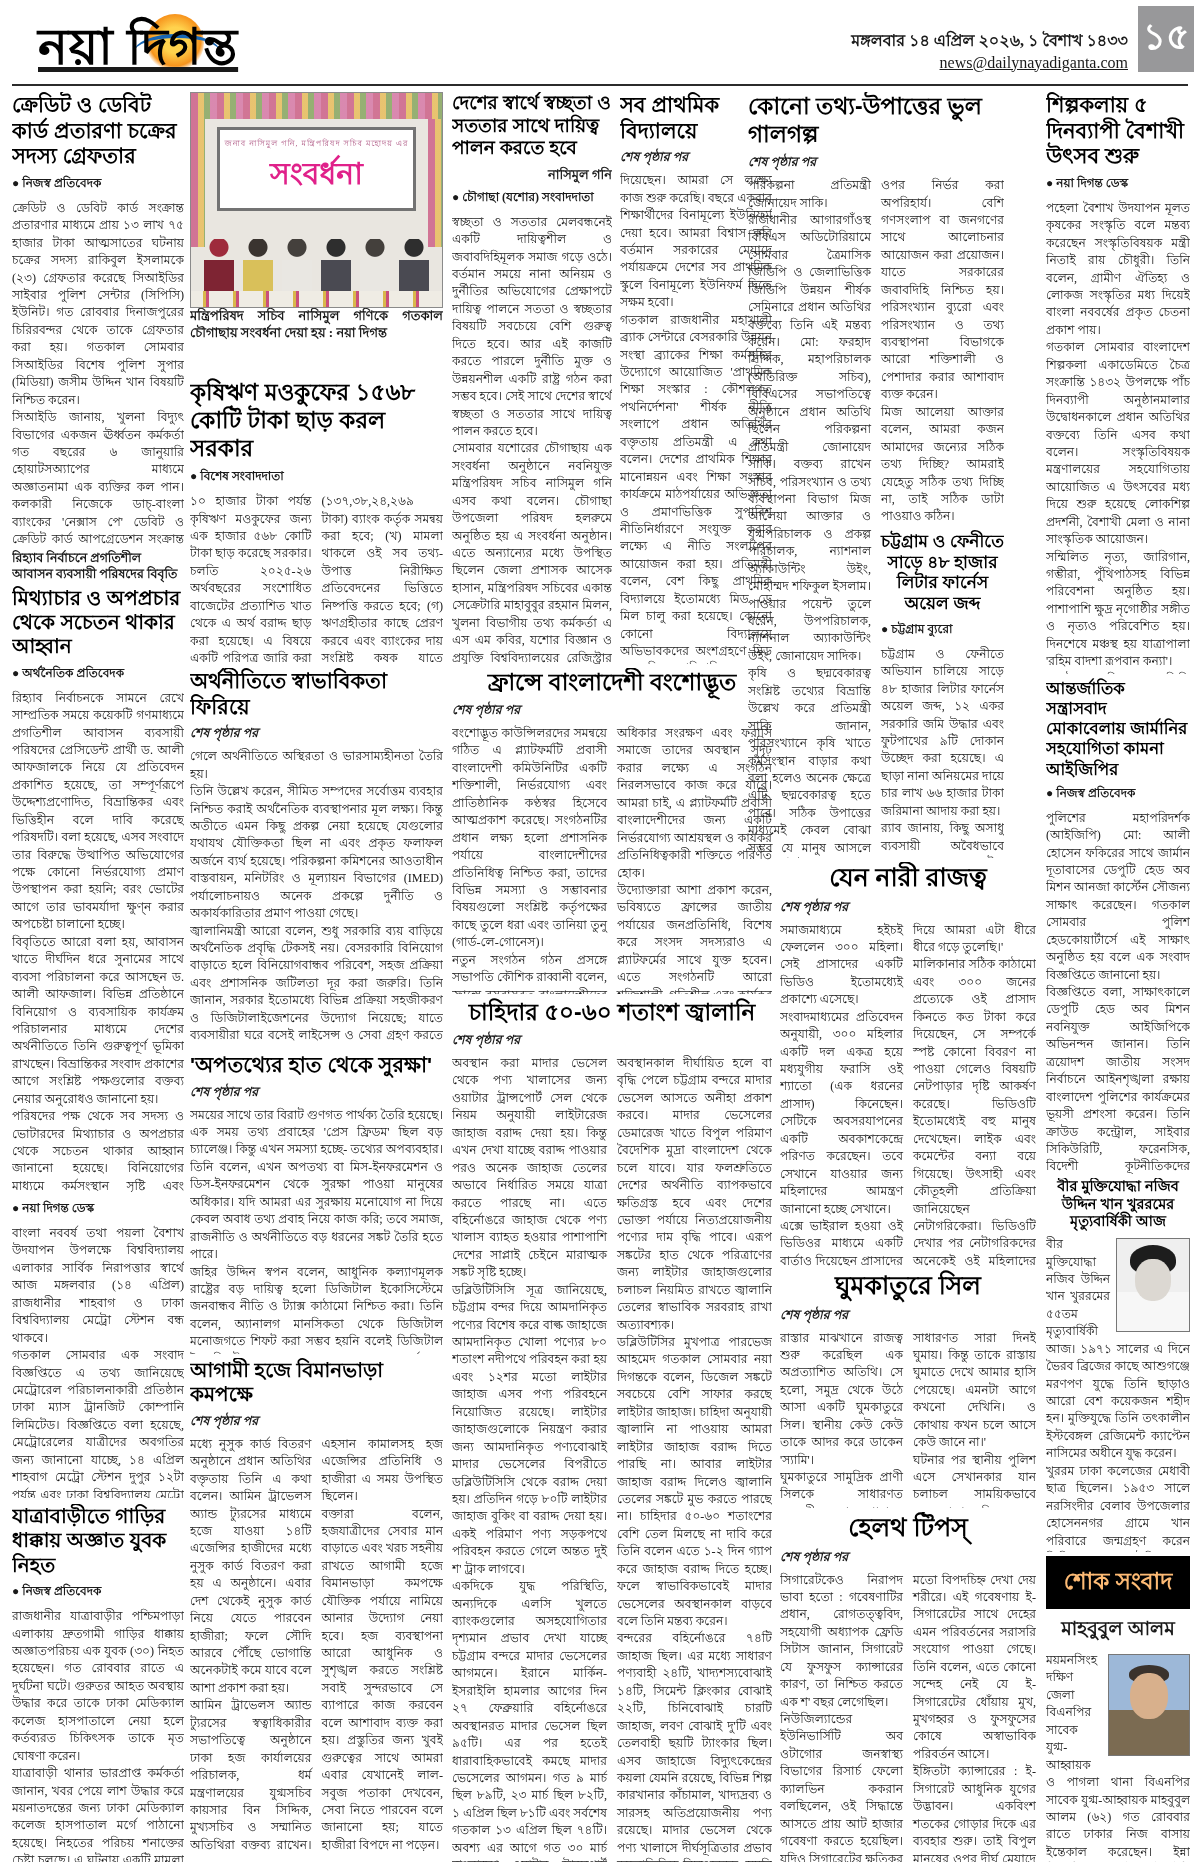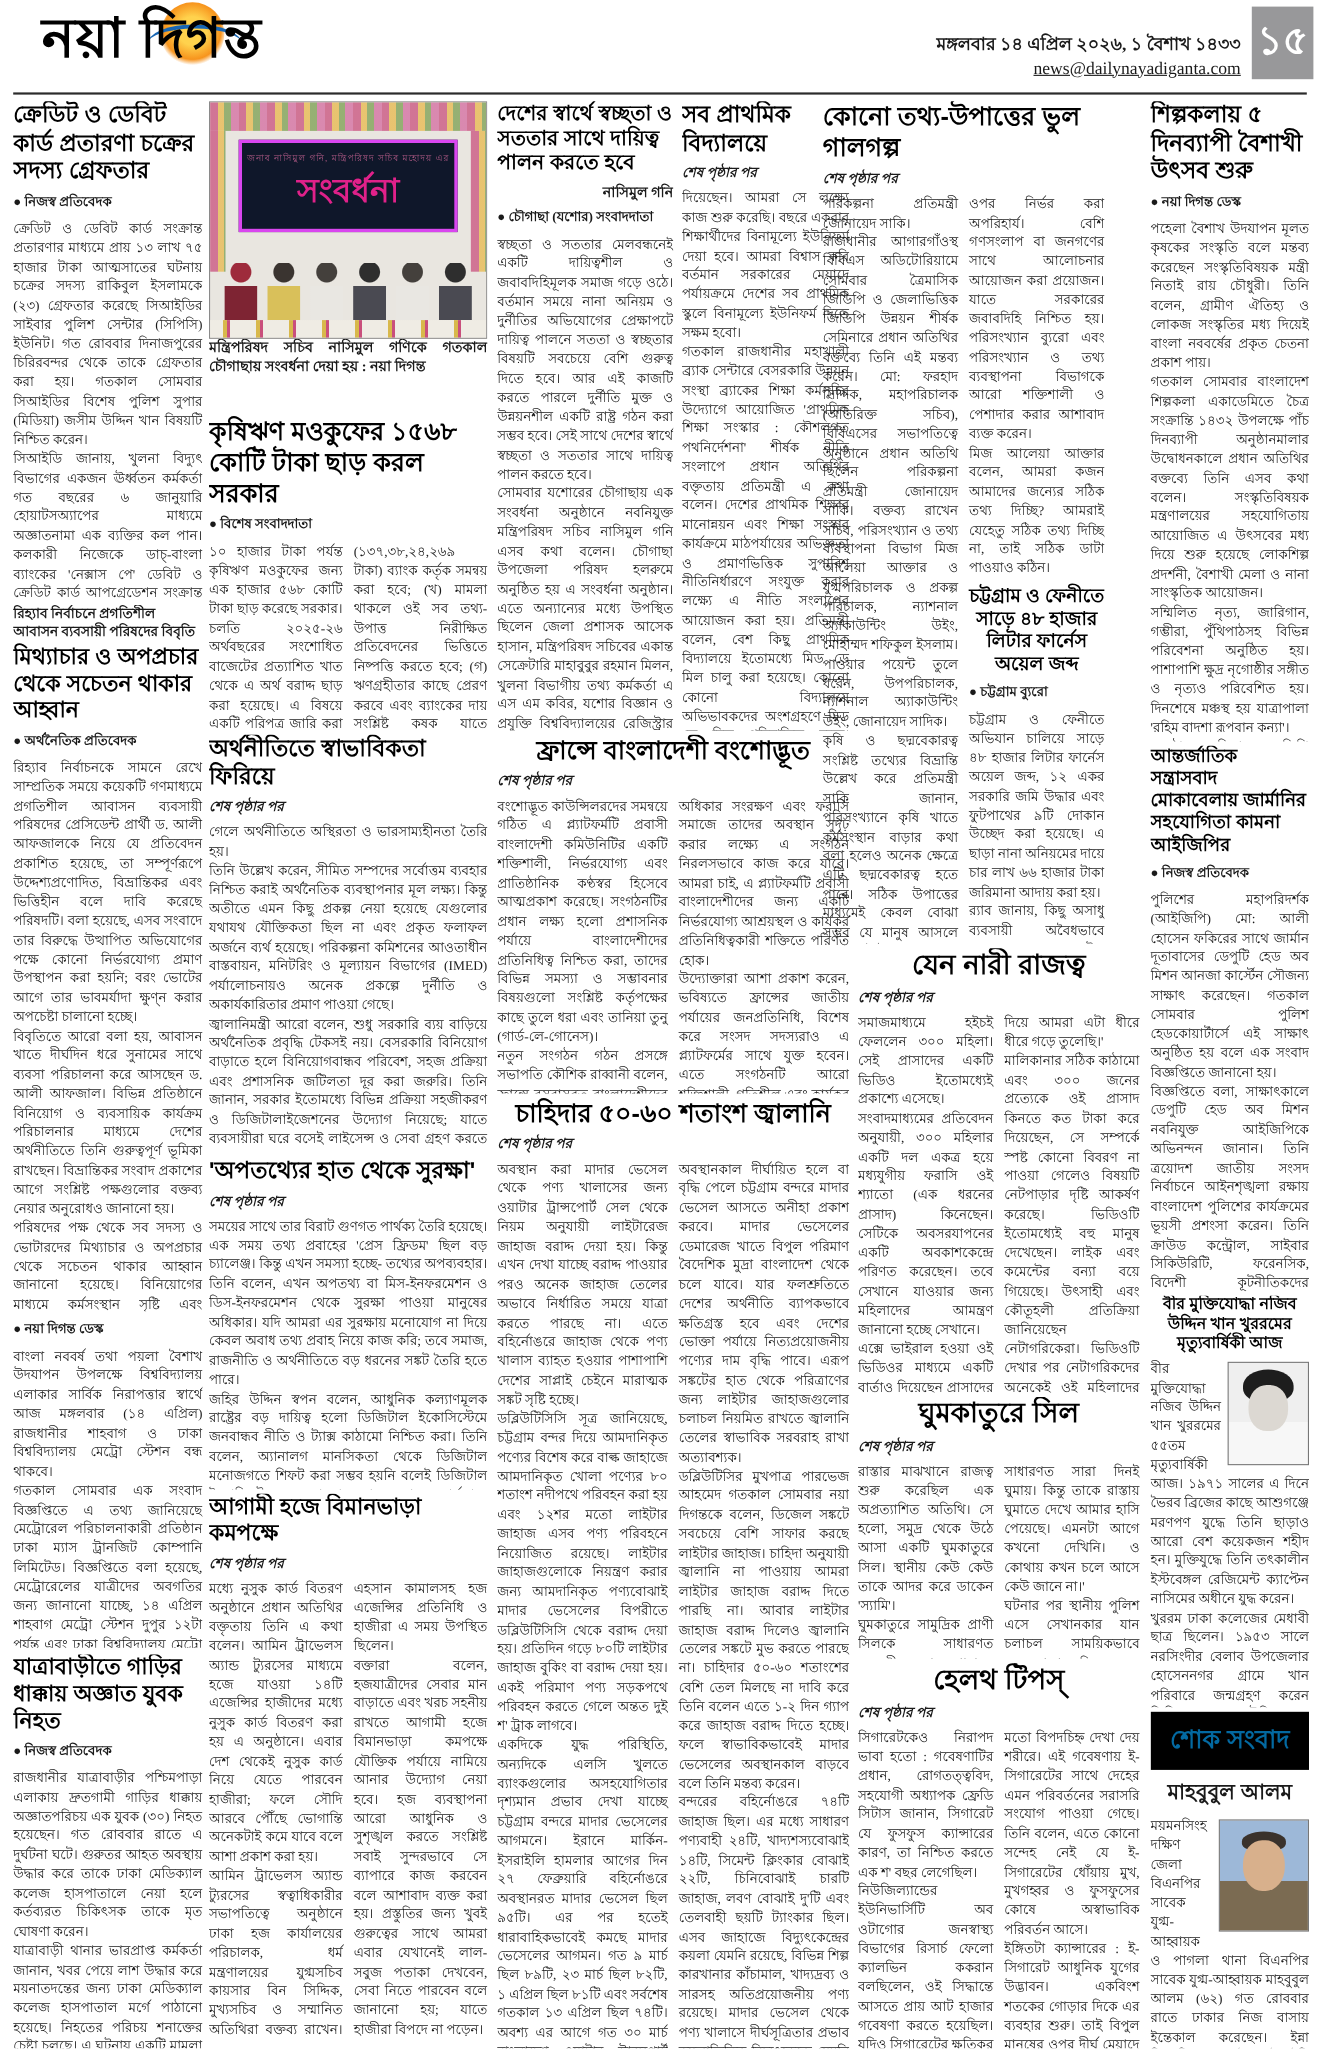--- a/index.html
+++ b/index.html
@@ -1,18 +1,18 @@
 <!DOCTYPE html>
 <html><head>
 <meta charset="utf-8">
 <style>
   html,body{margin:0;padding:0;background:#ffffff;}
   body{width:1200px;height:1868px;position:relative;font-family:"Liberation Serif","DejaVu Serif",serif;color:#1a1a1a;}
   
-  .masthead{position:absolute;left:38px;top:8px;width:320px;height:66px;}
+  .masthead{position:absolute;left:38px;top:20px;width:320px;height:66px;text-decoration:underline;}
   .sun{position:absolute;left:108px;top:-6px;width:58px;height:58px;border-radius:50%;
        background:radial-gradient(circle at 50% 45%,#ffd24d 0 30%,#f7941d 60%,rgba(247,148,29,0) 72%);}
   .wave{position:absolute;left:96px;top:14px;width:86px;height:14px;border-top:4px solid #1766b4;border-radius:50%/100% 100% 0 0;}
   .logo-text{position:relative;font-size:50px;font-weight:bold;color:#000;line-height:1.1;letter-spacing:1px;font-family:"Liberation Serif",serif;}
   .dateline{position:absolute;right:72px;top:30px;text-align:right;line-height:1.35;}
   .dateline .d1{font-size:16px;font-weight:bold;}
   .dateline .d2{font-size:16px;font-family:"Liberation Serif",serif;text-decoration:underline;}
   .pagebox{position:absolute;right:6px;top:6px;width:56px;height:66px;background:#98989a;color:#fff;
            display:flex;align-items:center;justify-content:center;font-size:36px;font-weight:bold;}
   .rule{position:absolute;left:12px;right:12px;top:84px;border-top:2px solid #2b2b2b;}
@@ -52,21 +52,21 @@
   .b-shok{left:1046px;top:1556px;width:144px;height:306px;}
   
   .stats-cols{display:flex;gap:10px;}
   .stats-col{width:123px;flex:0 0 123px;}
   
   .photo-img{position:relative;height:214px;border:1px solid #8a8a8a;background:#e9e6e0;overflow:hidden;}
   .garland{position:absolute;left:0;top:0;right:0;height:26px;
     background:repeating-linear-gradient(90deg,#c94f7c 0 7px,#e8b84b 7px 13px,#7a9e4f 13px 19px,#d46a9f 19px 26px);opacity:.75;}
   .garland.sides{top:26px;bottom:60px;height:auto;width:14px;right:auto;}
   .garland.sides.r{left:auto;right:0;}
-  .banner{position:absolute;left:26px;right:26px;top:34px;height:78px;background:#0f172a;border:3px solid #d946ef;
+  .banner{position:absolute;left:26px;right:26px;top:34px;height:78px;background:#ffffff;border:3px solid #737373;
           display:flex;flex-direction:column;align-items:center;justify-content:center;}
   .banner-small{font-size:8px;color:#b05a86;letter-spacing:1px;}
   .banner-text{font-size:30px;font-weight:bold;color:#e0218a;font-family:"Liberation Sans",sans-serif;}
   .people{position:absolute;left:0;right:0;bottom:16px;height:64px;display:flex;justify-content:space-around;align-items:flex-end;padding:0 8px;}
   .p{width:30px;height:52px;border-radius:5px 5px 0 0;
      background:radial-gradient(circle at 50% 16%, #2e2e2e 9px, rgba(0,0,0,0) 10px),linear-gradient(180deg,rgba(0,0,0,0) 21px,#4a4a52 21px);}
   .p.red{background:radial-gradient(circle at 50% 16%, #9e2b3c 9px, rgba(0,0,0,0) 10px),linear-gradient(180deg,rgba(0,0,0,0) 21px,#7e2433 21px);}
   .p.yellow{background:radial-gradient(circle at 50% 16%, #3a3430 9px, rgba(0,0,0,0) 10px),linear-gradient(180deg,rgba(0,0,0,0) 21px,#d9c05a 21px);}
   .p.white{background:radial-gradient(circle at 50% 16%, #44403c 9px, rgba(0,0,0,0) 10px),linear-gradient(180deg,rgba(0,0,0,0) 21px,#e9e7e2 21px);}
   .tablecloth{position:absolute;left:0;right:0;bottom:0;height:16px;
@@ -74,21 +74,21 @@
   .caption{font-size:13px;font-weight:bold;line-height:1.3;margin-top:0;text-align:justify;}
   
   .bwphoto{float:right;width:72px;height:92px;margin:2px 0 4px 6px;border:1px solid #777;
            background:linear-gradient(180deg,#efefef 0 58%,#f7f7f7 58% 100%);position:relative;}
   .bwphoto .hair{width:46px;height:30px;background:#1d1d1d;border-radius:50% 50% 42% 42%;margin:6px auto 0;}
   .bwphoto .face{width:36px;height:42px;background:#dcd8d2;border-radius:46%;margin:-16px auto 0;}
   .colphoto{float:right;width:80px;height:100px;margin:2px 0 4px 6px;border:1px solid #777;position:relative;
             background:linear-gradient(180deg,#9db8d8 0 55%,#7b6b52 55% 100%);}
   .colphoto .hair{width:40px;height:18px;background:#3a322c;border-radius:50% 50% 40% 40%;margin:10px auto 0;}
   .colphoto .face{width:38px;height:46px;background:#d8b08c;border-radius:46%;margin:-10px auto 0;}
-  .shok-box{background:#000;color:#0369a1;text-align:center;font-size:23px;font-weight:bold;
+  .shok-box{background:#000;color:#fdba74;text-align:center;font-size:23px;font-weight:bold;
             font-family:"Liberation Sans",sans-serif;padding:7px 0;margin-bottom:5px;}
   .shok-name{text-align:center;font-size:19px;font-weight:bold;margin:0 0 6px 0;font-family:"Liberation Sans",sans-serif;}
 </style>
 </head>
 <body>
 
 <div class="masthead">
   <div class="sun"></div>
   <div class="wave"></div>
   <div class="logo-text">নয়া দিগন্ত</div>

